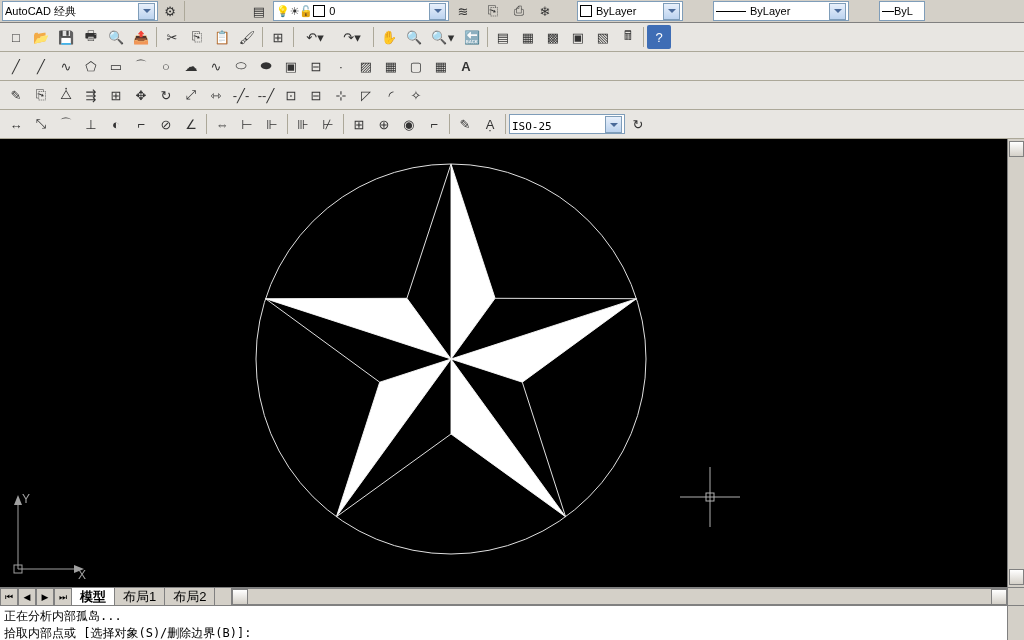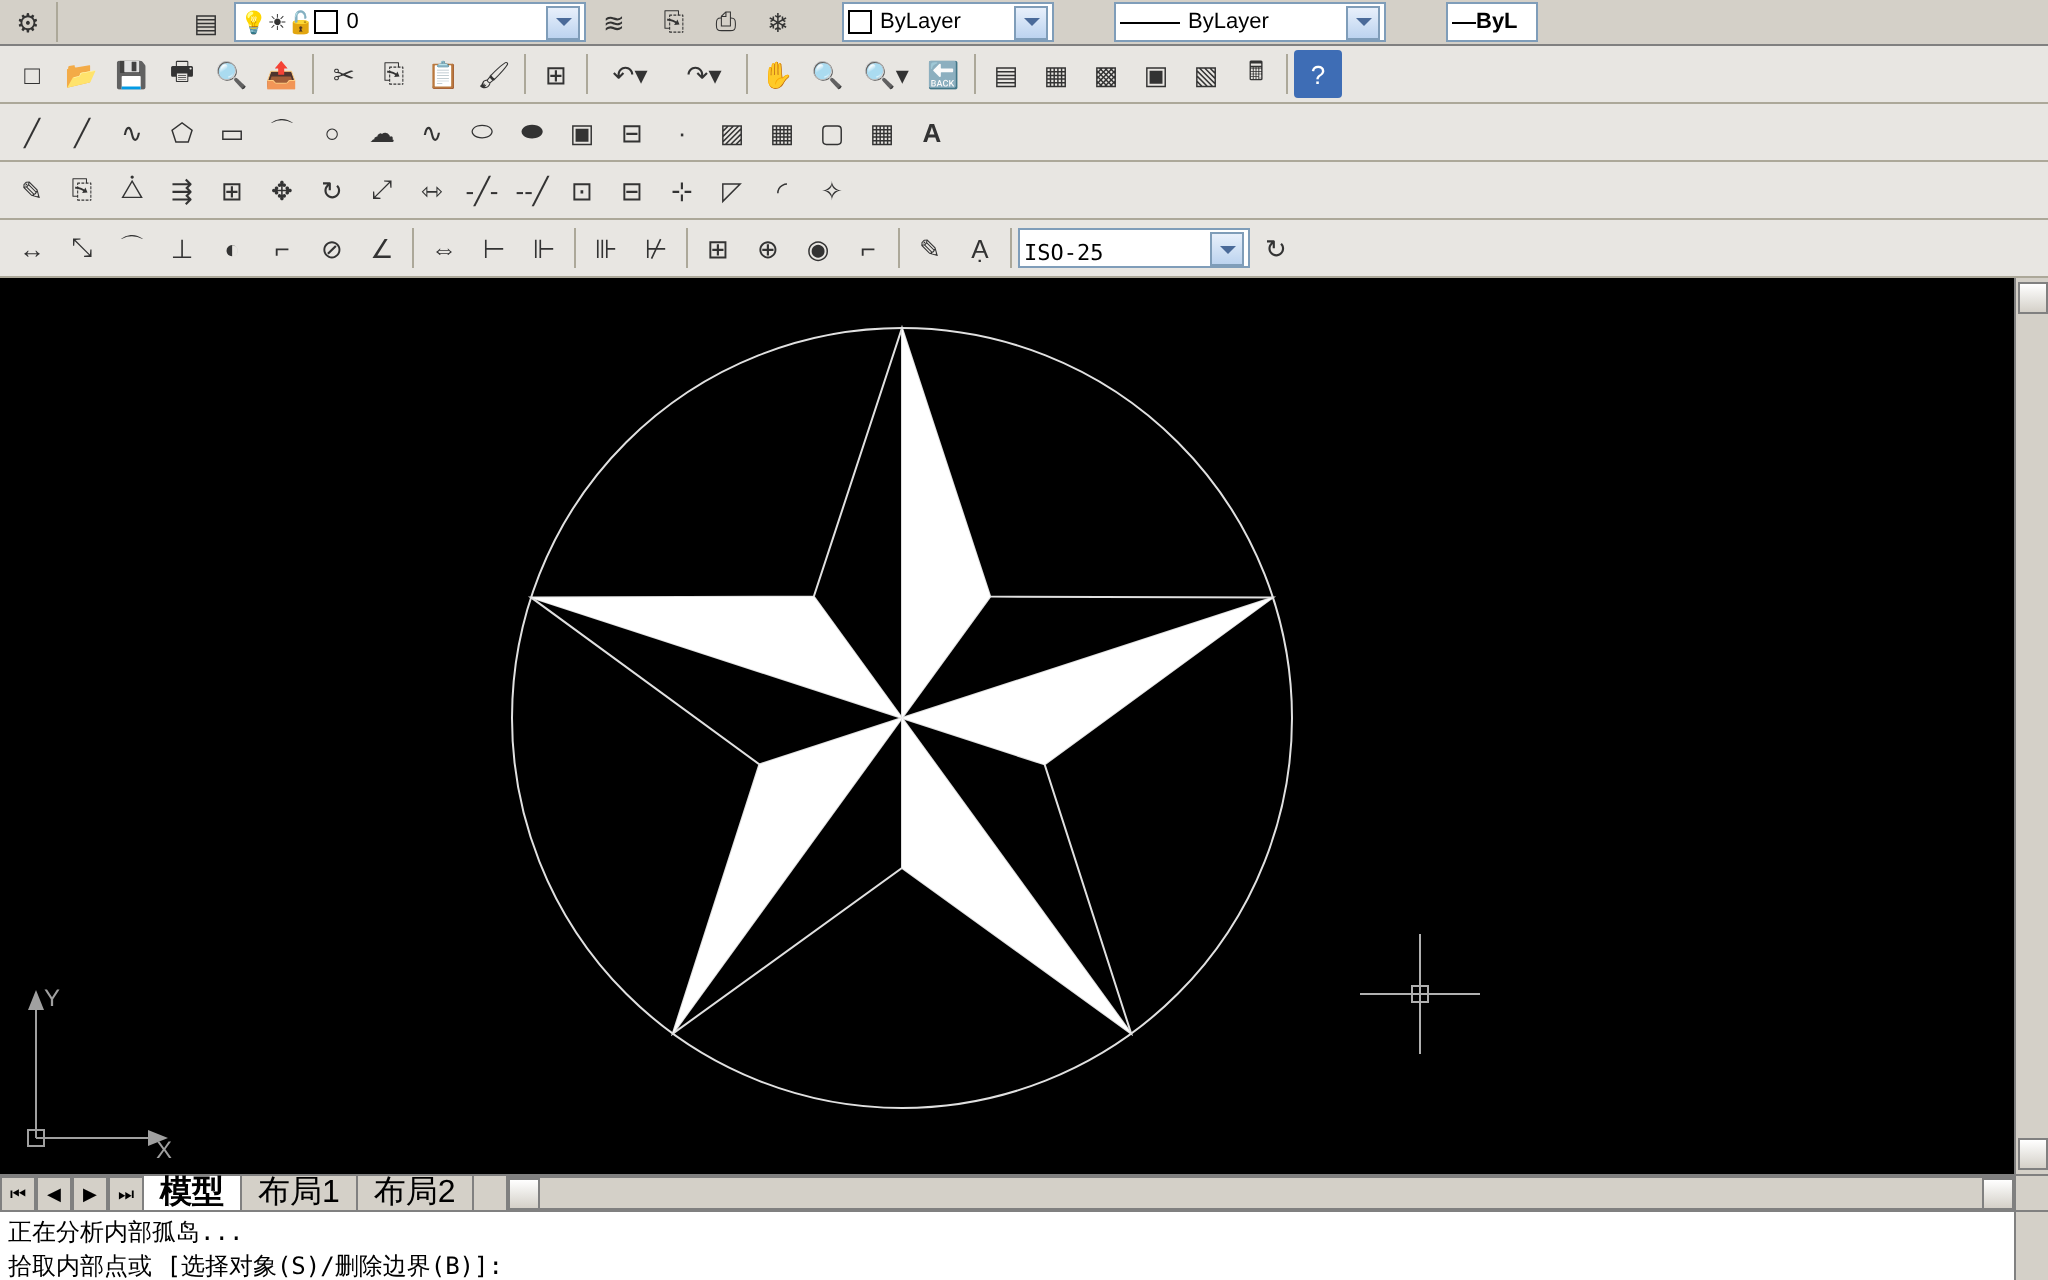--- a/index.html
+++ b/index.html
@@ -11,36 +11,41 @@
 .tbrow{height:26px;background:#e8e6e2;border-bottom:1px solid #aca899;padding:1px 4px;display:flex;align-items:center;gap:1px;flex-wrap:nowrap;overflow:hidden;}
 .tbtn{width:22px;height:22px;border:1px solid transparent;display:flex;align-items:center;justify-content:center;cursor:pointer;position:relative;font-size:13px;color:#333;}
 .sep{width:1px;height:20px;background:#aca899;margin:0 2px;}
 .canvas-area{position:relative;width:1024px;height:448px;background:#000;}
 .scroll-v{position:absolute;right:0;top:0;width:16px;height:100%;background:#d4d0c8;border-left:1px solid #808080;}
 .scroll-v .thumb{position:absolute;top:2px;left:1px;width:13px;height:14px;background:linear-gradient(#fff,#d4d0c8);border:1px solid #808080;}
 .scroll-v .thumb2{position:absolute;bottom:2px;left:1px;width:13px;height:14px;background:linear-gradient(#fff,#d4d0c8);border:1px solid #808080;}
 .tabsrow{height:17px;background:#d4d0c8;display:flex;align-items:stretch;border-top:1px solid #808080;}
 .tabbtns{display:flex;}
 .tabbtn{width:16px;height:16px;background:#d4d0c8;border:1px solid #808080;display:flex;align-items:center;justify-content:center;font-size:9px;color:#000;}
-.tab{padding:0 8px;background:#d4d0c8;border-right:1px solid #808080;display:flex;align-items:center;font-size:16px;position:relative;}
+.tab{padding:0 8px;background:#d4d0c8;border-right:1px solid #808080;display:flex;align-items:center;font-size:13px;position:relative;}
 .tab.active{background:#fff;font-weight:bold;}
 .tabslope{width:12px;background:#d4d0c8;}
 .hscroll{flex:1;background:#d4d0c8;display:flex;justify-content:space-between;border:1px solid #808080;margin-left:4px;margin-right:16px;}
 .hscroll .ar{width:14px;height:14px;background:linear-gradient(#fff,#d4d0c8);border:1px solid #808080;}
 .cmdarea{height:44px;background:#fff;border-top:1px solid #808080;position:relative;font-family:SimSun,monospace;font-size:12px;padding:2px 4px;overflow:hidden;}
 .cmdarea .vscroll{position:absolute;right:0;top:0;width:16px;height:100%;background:#d4d0c8;border-left:1px solid #808080;}
 .ucs{position:absolute;left:8px;bottom:8px;color:#a0a0a0;font-size:12px;}
 .sw{font-size:11px;color:#333;}
 .layerctl{display:flex;align-items:center;gap:2px;}
 .colorbox{width:10px;height:10px;border:1px solid #000;background:#fff;}
 </style>
 </head>
 <body>
 
 <div class="row topbar">
+  <div class="dropdown" style="width:150px;">
+    <span>AutoCAD 经典</span>
+    <span style="flex:1"></span>
+      <div class="dd-btn"></div>
+  </div>
   <div class="tbtn">⚙</div>
   <div class="sep"></div>
   <div class="layerctl" style="margin-left:60px;">
     <div class="tbtn">▤</div>
     <div class="dropdown" style="width:170px;">
       <span class="sw">💡</span>
       <span class="sw">☀</span>
       <span class="sw">🔓</span>
       <span class="colorbox"></span>
       <span style="margin-left:4px;">0</span>
@@ -61,21 +66,21 @@
       <div class="dd-btn"></div>
   </div>
   <div class="dropdown" style="width:130px;margin-left:30px;">
     <span style="width:30px;border-top:1px solid #000;"></span>
     <span style="margin-left:4px;">ByLayer</span>
     <span style="flex:1"></span>
       <div class="dd-btn"></div>
   </div>
   <div class="dropdown" style="width:40px;margin-left:30px;">
     <span style="width:12px;border-top:1px solid #000;"></span>
-    <span style="margin-left:0;font-weight:bold;">ByL</span>
+    <span style="margin-left:0;">ByL</span>
   </div>
 </div>
 
 <div class="tbrow">
   <div class="tbtn">□</div>
   <div class="tbtn">📂</div>
   <div class="tbtn">💾</div>
   <div class="tbtn">🖶</div>
   <div class="tbtn">🔍</div>
   <div class="tbtn">📤</div>

